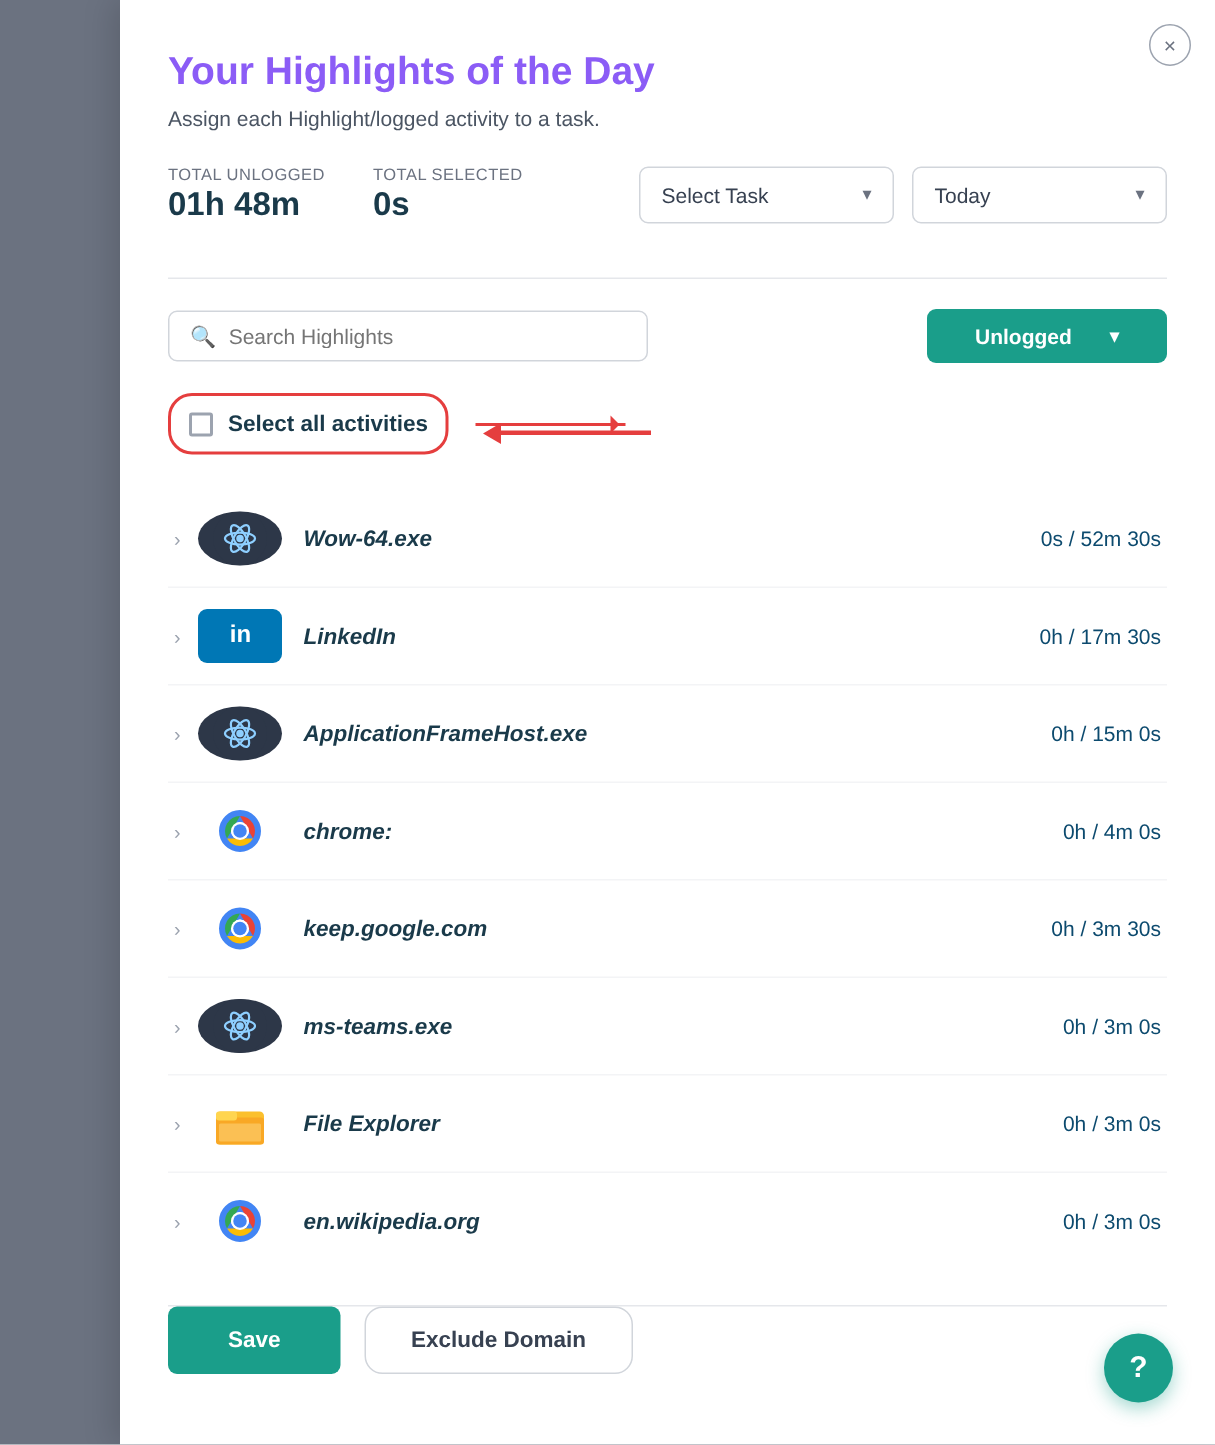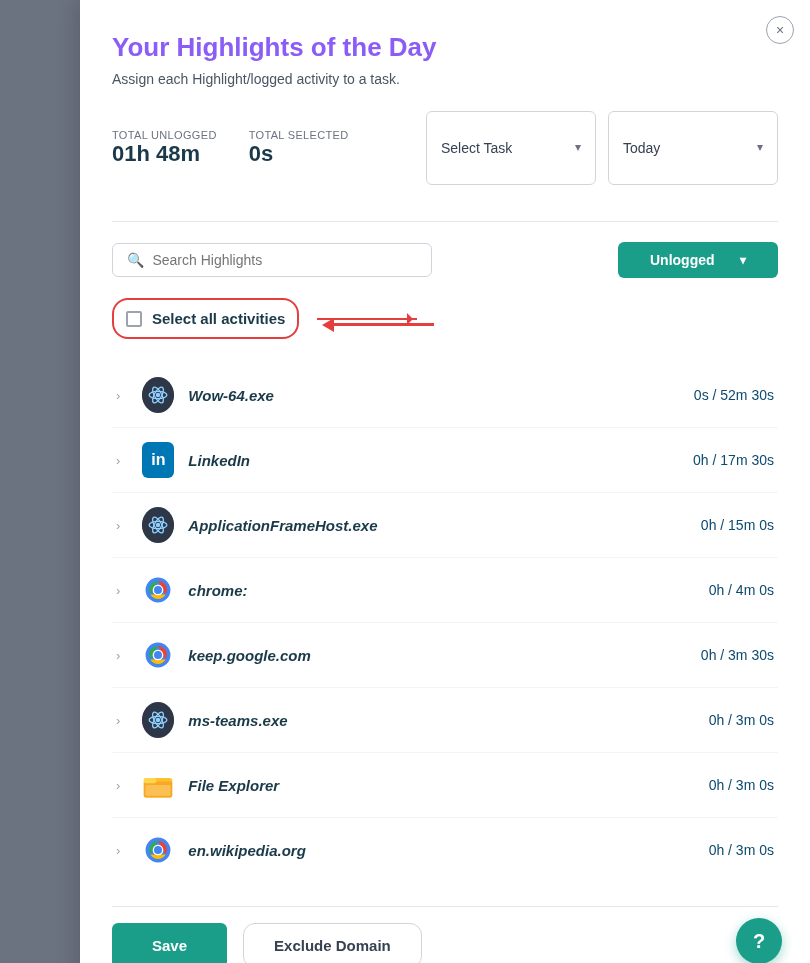--- a/index.html
+++ b/index.html
@@ -71,21 +71,21 @@
       display: flex;
       gap: 12px;
       margin-left: auto;
     }
     .dropdown {
       display: flex;
       align-items: flex-start;
       justify-content: space-between;
       border: 1.5px solid #d1d5db;
       border-radius: 6px;
-      padding: 28px 14px;
+      padding: 10px 14px;
       cursor: pointer;
       font-size: 14px;
       color: #374151;
       background: #fff;
       min-width: 170px;
     }
     .dropdown .chevron {
       margin-left: 12px;
       color: #6b7280;
       font-size: 12px;
@@ -201,31 +201,30 @@
     .activity-item:last-child {
       border-bottom: none;
     }
     .chevron-right {
       color: #9ca3af;
       font-size: 13px;
       margin-right: 12px;
       flex-shrink: 0;
     }
     .app-icon {
-      width: 32px;
+      width: 56px;
       height: 36px;
       border-radius: 50%;
       margin-right: 14px;
       flex-shrink: 0;
       display: flex;
       align-items: center;
       justify-content: center;
       font-size: 18px;
       overflow: hidden;
-      margin-left: 10px;
     }
     .app-name {
       font-size: 15px;
       font-weight: 600;
       color: #1a3a4a;
       flex: 1;
       font-style: italic;
     }
     .app-time {
       font-size: 14px;
@@ -241,21 +240,20 @@
       border-radius: 6px;
       color: white;
       font-weight: 700;
       font-size: 16px;
     }
     .footer {
       display: flex;
       align-items: center;
       gap: 16px;
       margin-top: 24px;
-      padding-top: 16px;
       border-top: 1px solid #e5e7eb;
     }
     .save-btn {
       background: #1a9e8a;
       color: #fff;
       border: none;
       border-radius: 6px;
       padding: 14px 40px;
       font-size: 15px;
       font-weight: 700;

